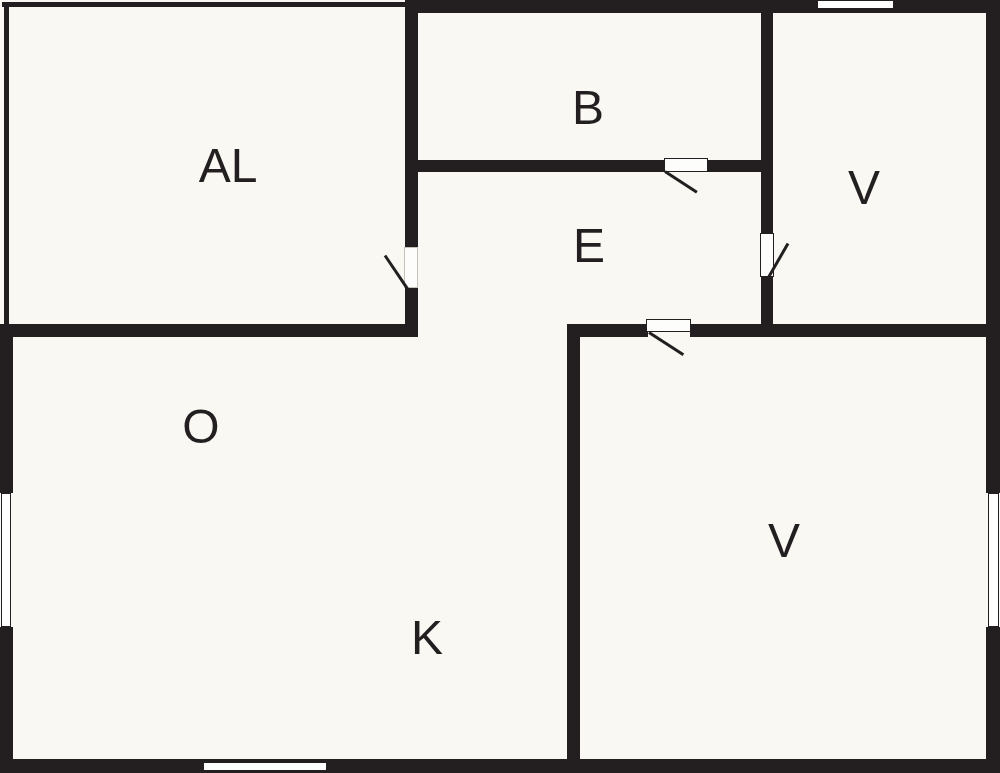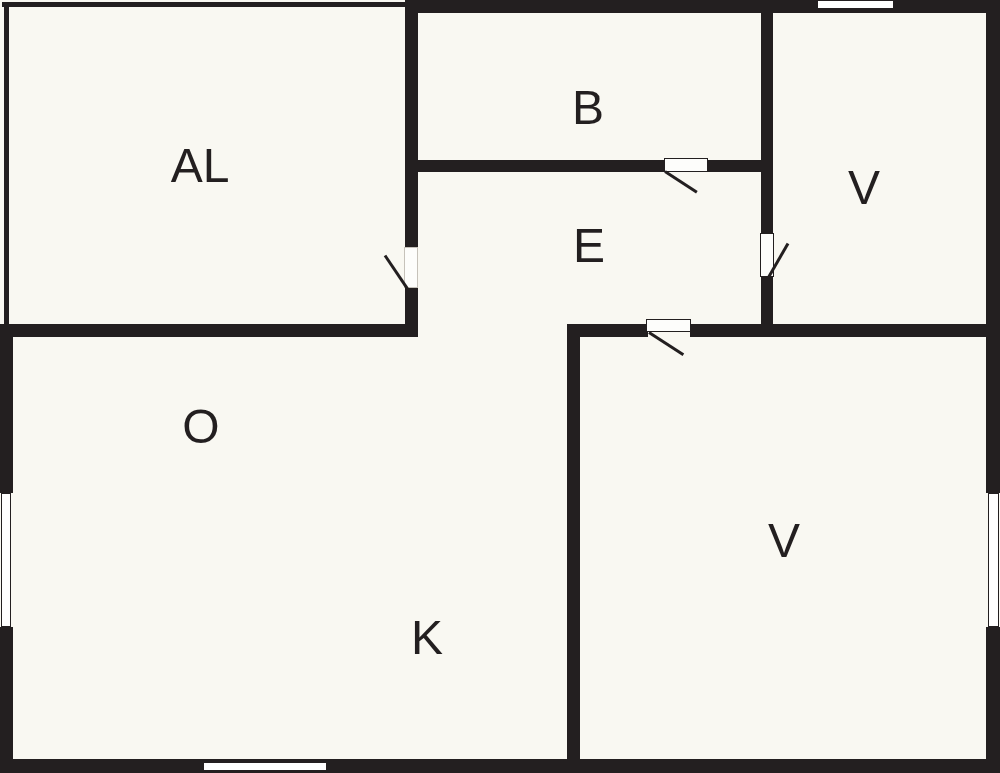--- a/index.html
+++ b/index.html
@@ -92,21 +92,21 @@
   <div class="leaf faint" style="left:404px; top:247px; width:14px; height:41px;"></div>
   <div class="leaf" style="left:664px; top:158px; width:44px; height:14px;"></div>
   <div class="leaf" style="left:760px; top:233px; width:14px; height:44px;"></div>
   <div class="leaf" style="left:646px; top:319px; width:45px; height:13px;"></div>
 
   <div class="swing" style="left:385px; top:254px; width:40px; transform:rotate(56deg);"></div>
   <div class="swing" style="left:665px; top:170px; width:38px; transform:rotate(33deg);"></div>
   <div class="swing" style="left:788px; top:242px; width:40px; transform:rotate(120deg);"></div>
   <div class="swing" style="left:649px; top:331px; width:41px; transform:rotate(33deg);"></div>
 
-  <div class="room-label" style="left:200px; top:166px;">AL</div>
+  <div class="room-label" style="left:228px; top:166px;">AL</div>
   <div class="room-label" style="left:588px; top:108px;">B</div>
   <div class="room-label" style="left:589px; top:246px;">E</div>
   <div class="room-label" style="left:864px; top:188px;">V</div>
   <div class="room-label" style="left:201px; top:427px;">O</div>
   <div class="room-label" style="left:427px; top:638px;">K</div>
   <div class="room-label" style="left:784px; top:541px;">V</div>
 
 </div>
 
 </body></html>

